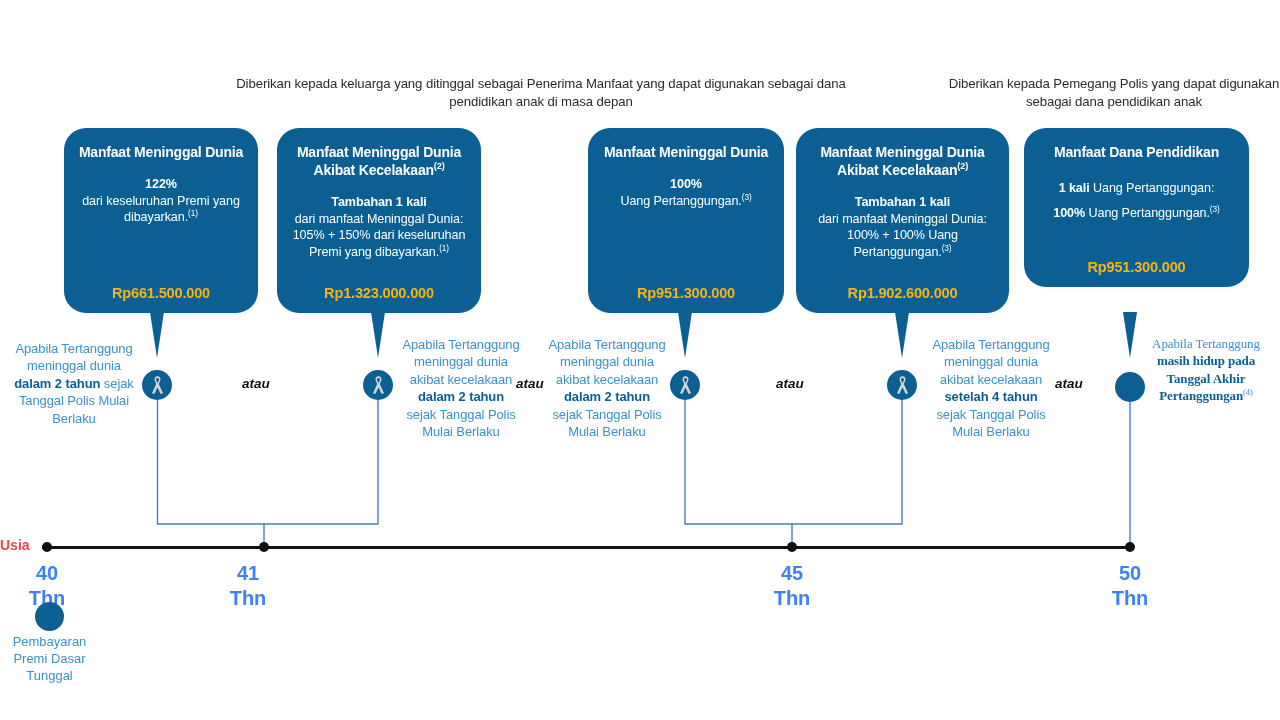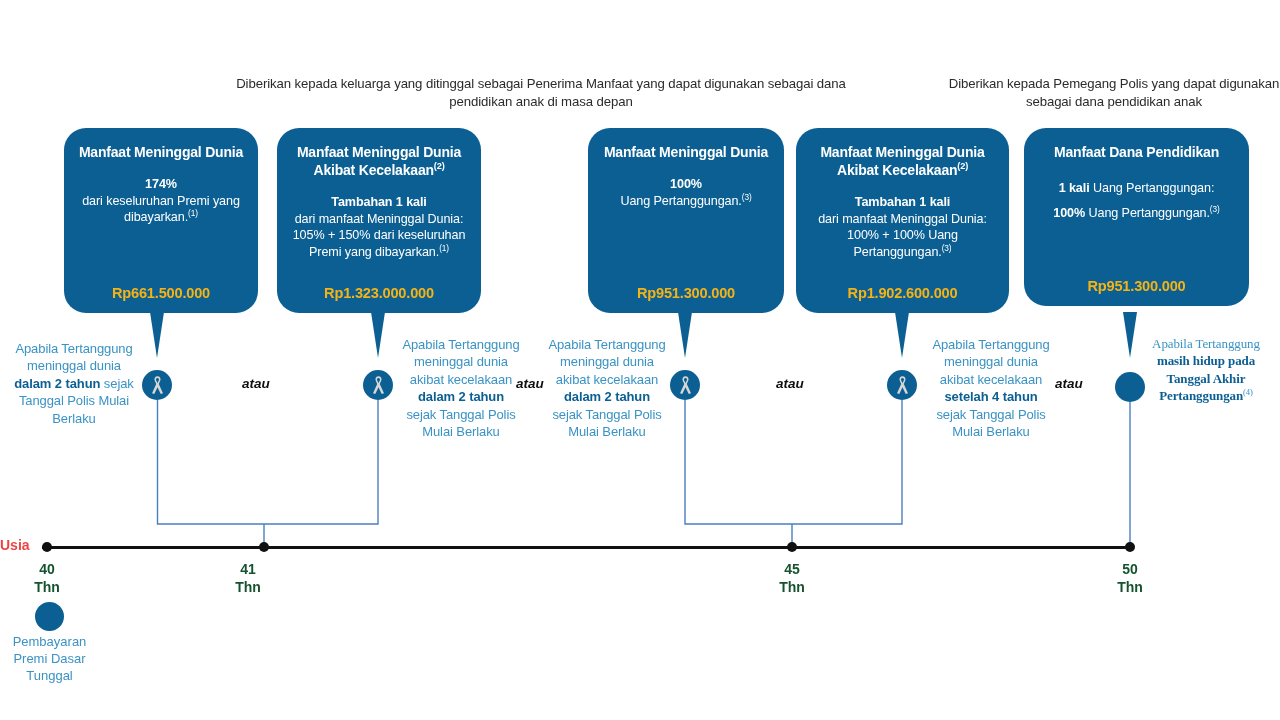--- a/index.html
+++ b/index.html
@@ -68,21 +68,21 @@
     width:0; height:0;
     border-left:7px solid transparent;
     border-right:7px solid transparent;
     border-top:46px solid #0b5f93;
   }
 
   #card-1 { left:64px;   top:128px; width:194px; height:185px; }
   #card-2 { left:277px;  top:128px; width:204px; height:185px; }
   #card-3 { left:588px;  top:128px; width:196px; height:185px; }
   #card-4 { left:796px;  top:128px; width:213px; height:185px; }
-  #card-5 { left:1024px; top:128px; width:225px; height:178px; }
+  #card-5 { left:1024px; top:128px; width:225px; height:159px; }
 
   #tail-1 { left:150px;  top:312px; }
   #tail-2 { left:371px;  top:312px; }
   #tail-3 { left:678px;  top:312px; }
   #tail-4 { left:895px;  top:312px; }
   #tail-5 { left:1123px; top:312px; }
 
   
   .marker {
     position:absolute;
@@ -155,23 +155,23 @@
     border-radius:50%;
     background:#111111;
     top:542px;
   }
   .tick-text {
     position:absolute;
     top:561px;
     width:80px;
     text-align:center;
     font-weight:bold;
-    font-size:14px;
+    font-size:20px;
     line-height:1.25;
-    color:#14532d;
+    color:#3b82f6;
   }
 
   
   #premi-dot {
     position:absolute;
     left:35px; top:602px;
     width:29px; height:29px;
     border-radius:50%;
     background:#0b5f93;
   }
@@ -202,21 +202,21 @@
     <path d="M792,524 L792,546" fill="none" stroke="#4a7fbf" stroke-width="1.4"></path>
 
     <path d="M1130,402 L1130,546" fill="none" stroke="#4a7fbf" stroke-width="1.4"></path>
   </svg>
 
   <div class="card" id="card-1">
     <div class="card-title">
       <span>Manfaat Meninggal Dunia</span>
     </div>
     <div class="card-body">
-      <b>174%</b><br>
+      <b>122%</b><br>
       <span>dari keseluruhan Premi yang dibayarkan.</span><sup>(1)</sup>
     </div>
     <div class="card-amount">Rp661.500.000</div>
   </div>
   <div class="tail" id="tail-1"></div>
 
   <div class="card" id="card-2">
     <div class="card-title">
       <span>Manfaat Meninggal Dunia Akibat Kecelakaan</span><sup>(2)</sup>
     </div>

